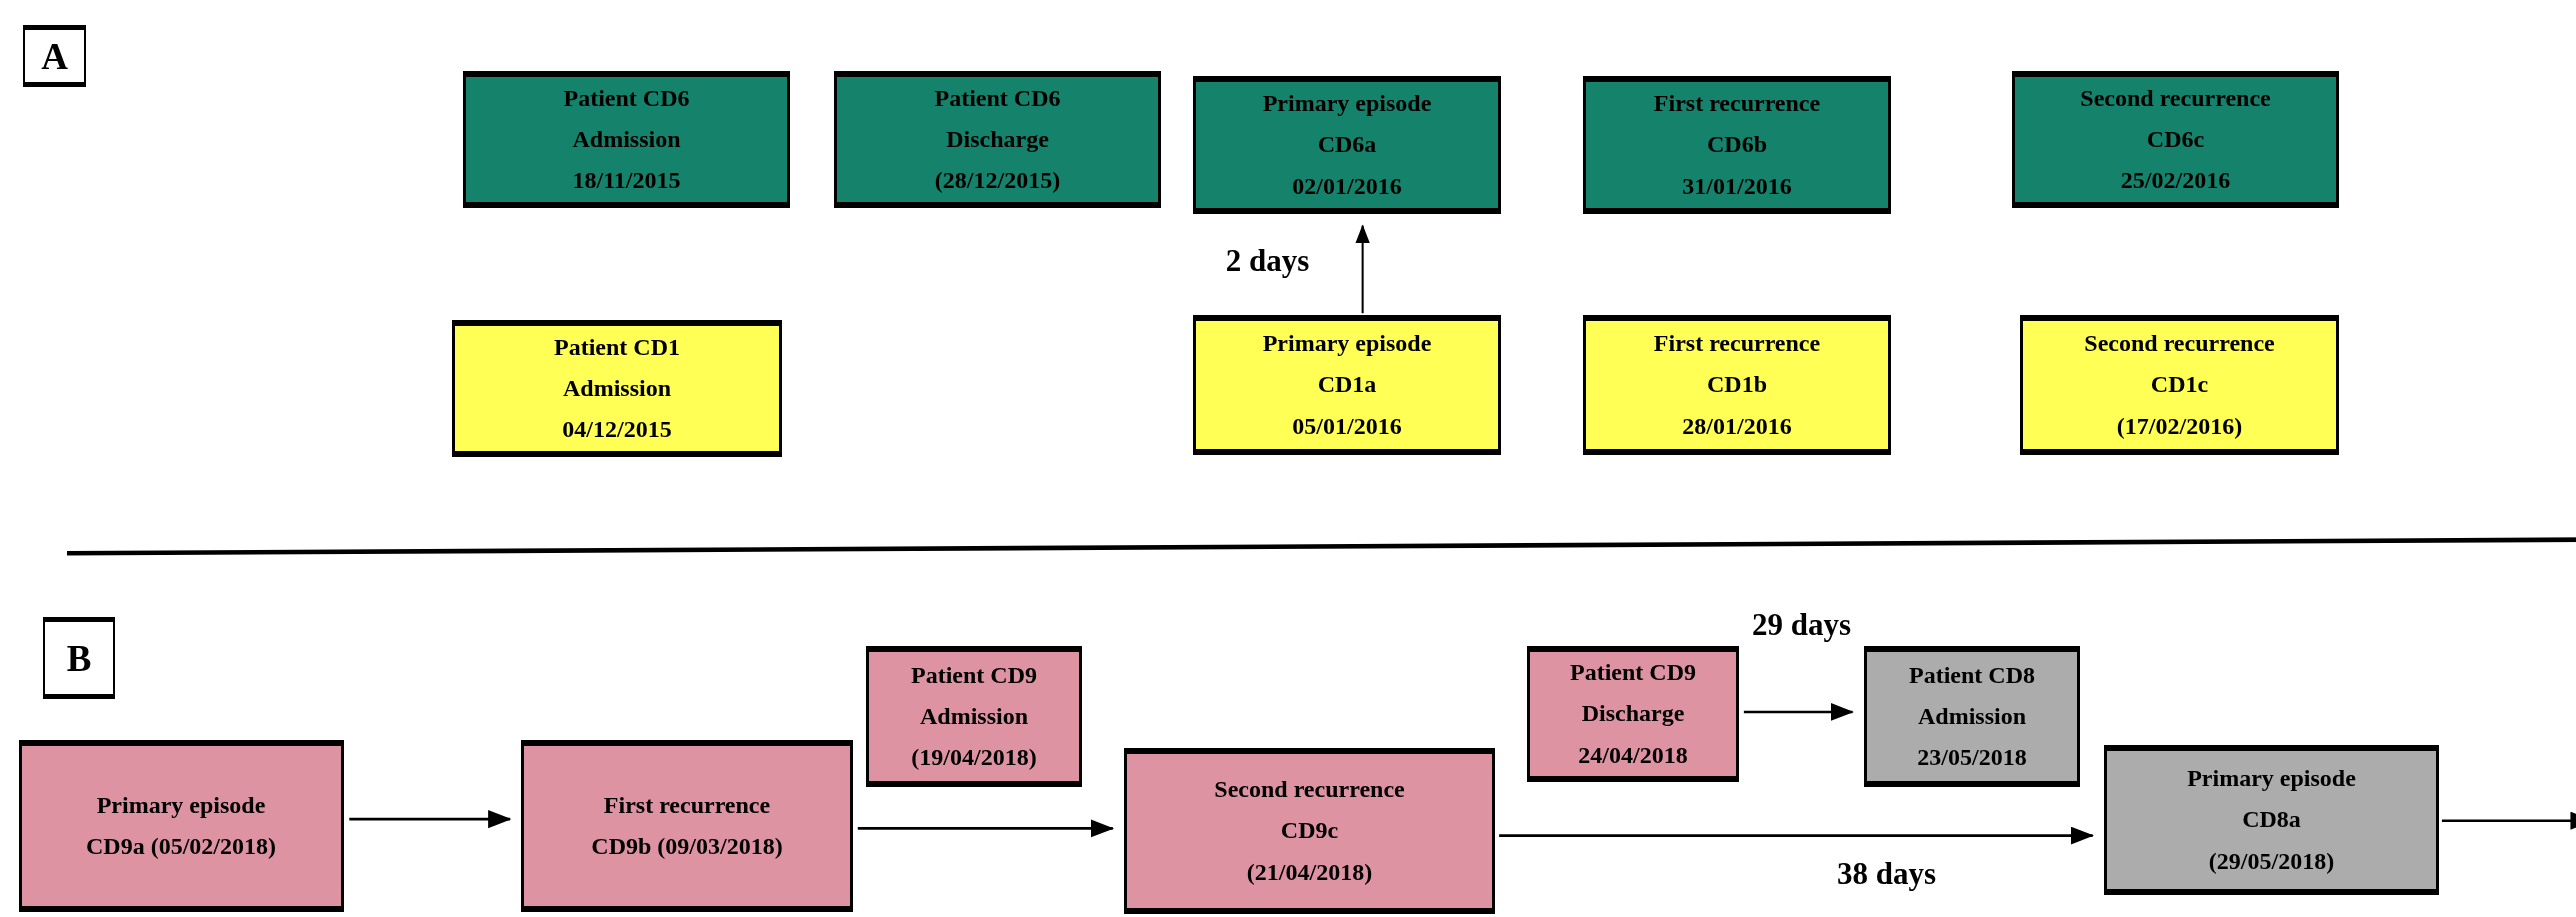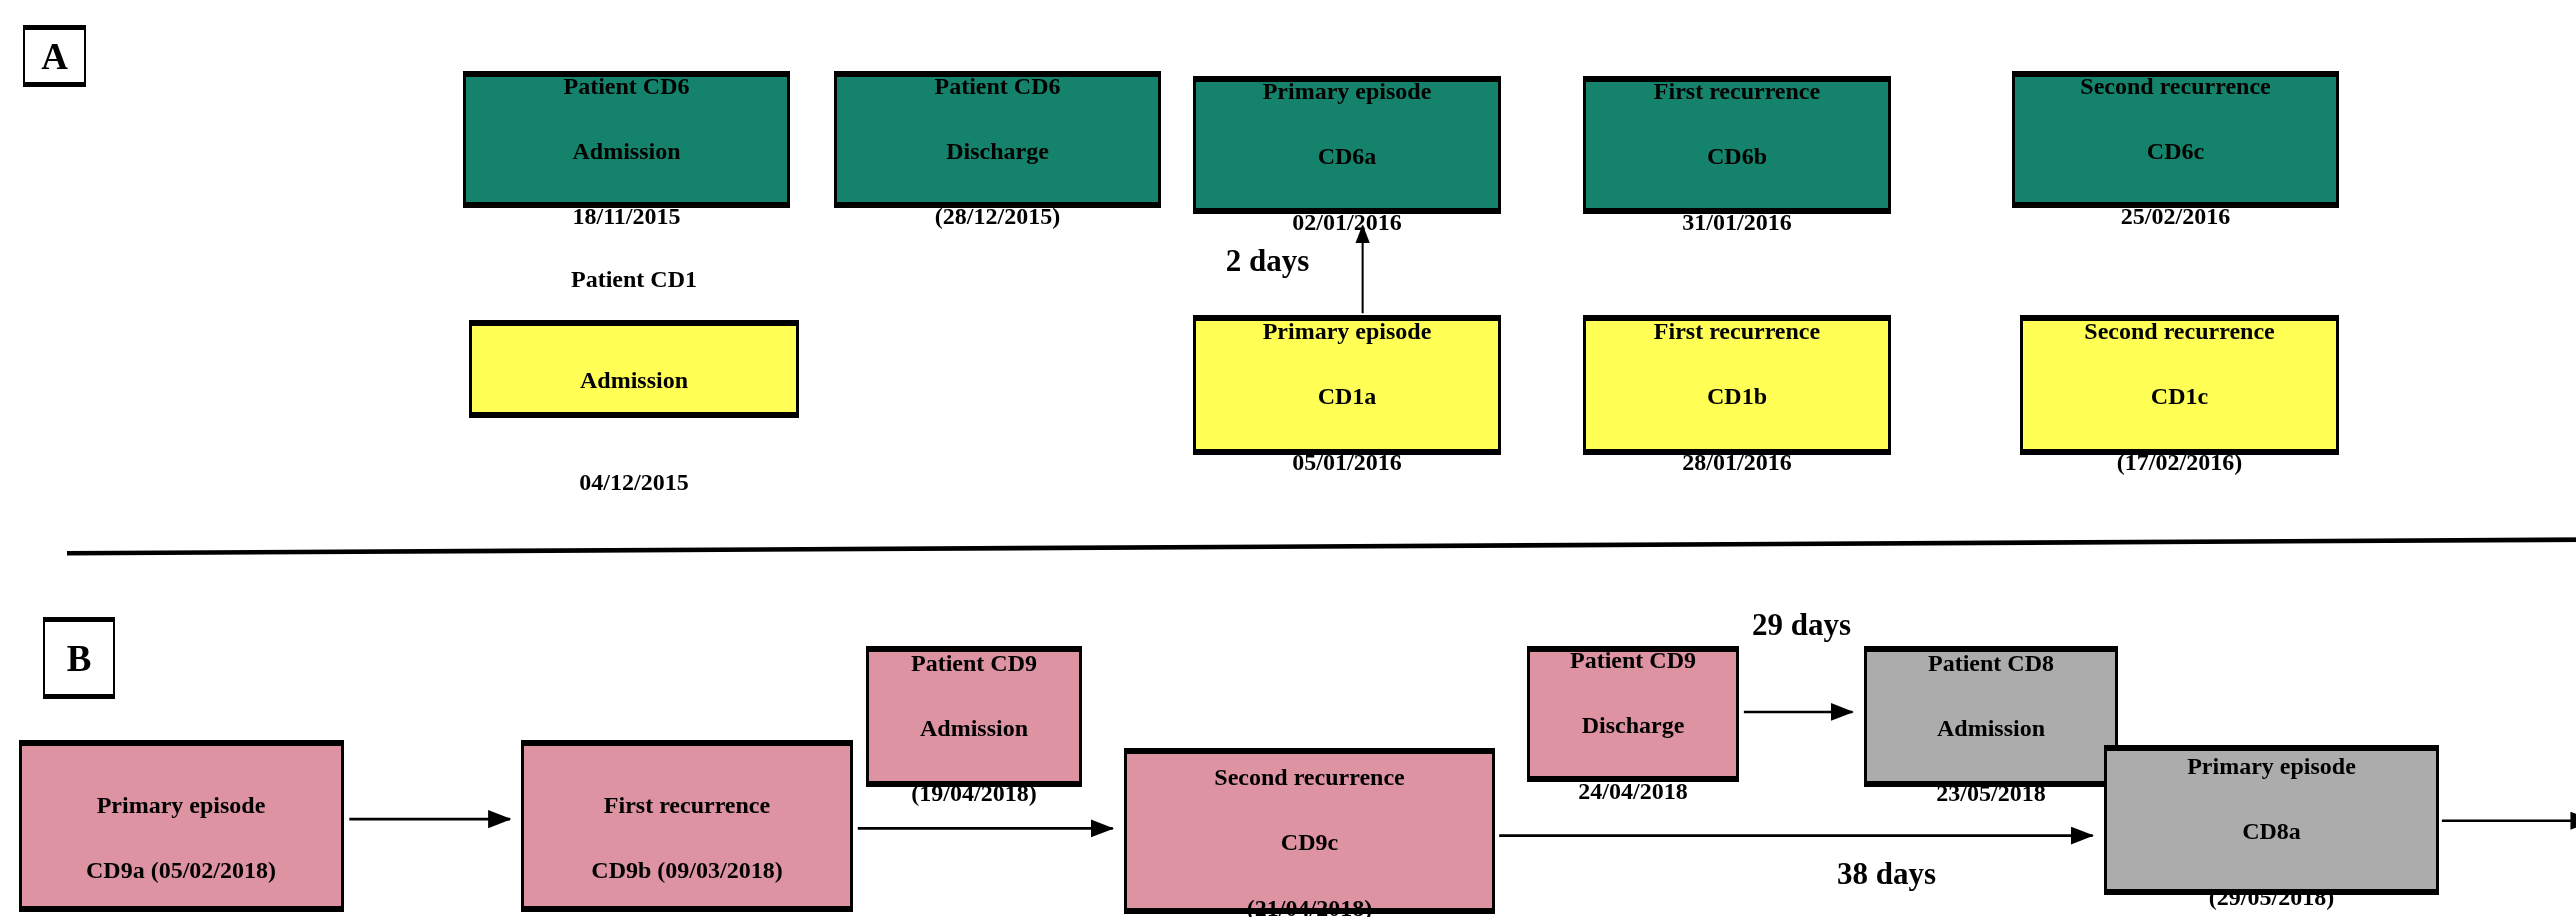--- a/index.html
+++ b/index.html
@@ -43,21 +43,21 @@
     font-weight: bold;
     font-size: 24px;
     color: #000;
     line-height: 1.72;
     box-sizing: border-box;
   }
   .box.teal   { background: var(--teal, #15826B); }
   .box.yellow { background: var(--yellow, #FFFF55); }
   .box.pink   { background: var(--pink, #DD93A2); }
   .box.gray   { background: var(--gray, #ACACAC); }
-  .box span { display: block; margin-top: 24px; }
+  .box span { display: block; }
   .gap-label {
     position: absolute;
     width: 155px;
     text-align: center;
     font-weight: bold;
     font-size: 31px;
     color: #000;
   }
   svg.overlay {
     position: absolute;
@@ -98,21 +98,21 @@
     <span>CD6b</span>
     <span>31/01/2016</span>
   </div>
 
   <div class="box teal" style="left:2012px; top:71px; width:327px; height:137px;">
     <span>Second recurrence</span>
     <span>CD6c</span>
     <span>25/02/2016</span>
   </div>
 
-  <div class="box yellow" style="left:469px; top:320px; width:330px; height:98px;gap:36px;">
+  <div class="box yellow" style="left:452px; top:320px; width:330px; height:137px;">
     <span>Patient CD1</span>
     <span>Admission</span>
     <span>04/12/2015</span>
   </div>
 
   <div class="box yellow" style="left:1193px; top:315px; width:308px; height:140px;">
     <span>Primary episode</span>
     <span>CD1a</span>
     <span>05/01/2016</span>
   </div>
@@ -156,21 +156,21 @@
     <span>CD9c</span>
     <span>(21/04/2018)</span>
   </div>
 
   <div class="box pink" style="left:1527px; top:646px; width:212px; height:136px;">
     <span>Patient CD9</span>
     <span>Discharge</span>
     <span>24/04/2018</span>
   </div>
 
-  <div class="box gray" style="left:1864px; top:646px; width:254px; height:141px;">
+  <div class="box gray" style="left:1864px; top:646px; width:216px; height:141px;">
     <span>Patient CD8</span>
     <span>Admission</span>
     <span>23/05/2018</span>
   </div>
 
   <div class="box gray" style="left:2104px; top:745px; width:335px; height:150px;">
     <span>Primary episode</span>
     <span>CD8a</span>
     <span>(29/05/2018)</span>
   </div>

